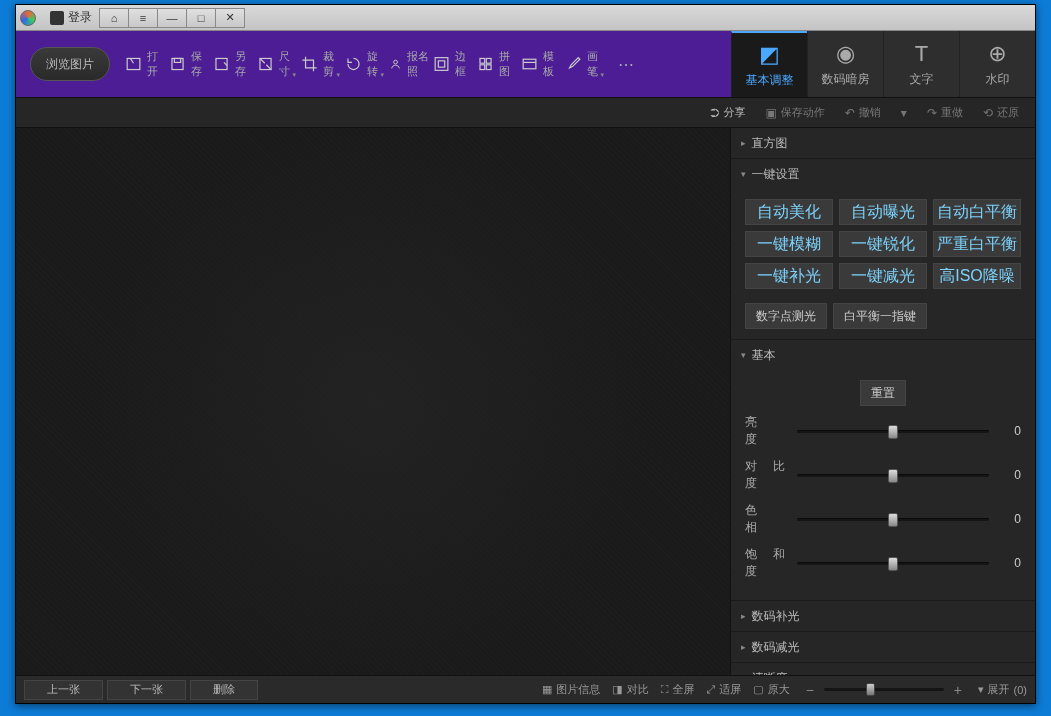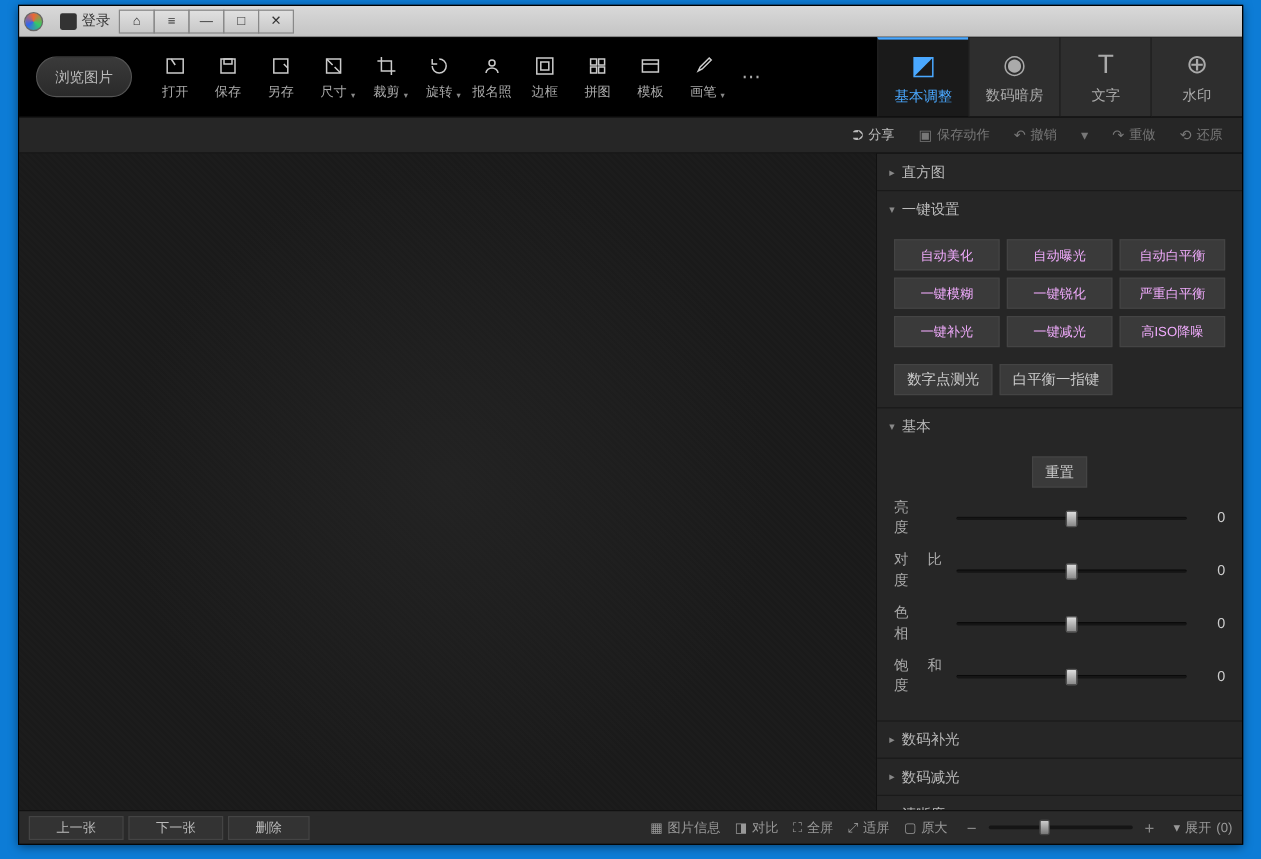--- a/index.html
+++ b/index.html
@@ -5,45 +5,45 @@
 * { margin: 0; padding: 0; box-sizing: border-box; font-family: "Microsoft YaHei", sans-serif; }
 body { background: #0d7cd6; width: 1051px; height: 716px; overflow: hidden; }
 .window { position: absolute; left: 15px; top: 4px; width: 1021px; height: 700px; background: #1a1a1a; border: 1px solid #000; box-shadow: 0 2px 8px rgba(0,0,0,0.5); }
 .titlebar { height: 26px; background: linear-gradient(#d9d9d9,#c4c4c4); display: flex; align-items: center; padding: 0 4px; border-bottom: 1px solid #888; }
 .titlebar .appicon { width: 16px; height: 16px; border-radius: 50%; background: conic-gradient(#e63,#3c6,#36e,#e63); margin-right: 6px; border: 1px solid #666; }
 .titlebar .title { font-size: 12px; color: #222; flex: 1; }
 .titlebar .ctrl { display: flex; gap: 0; }
 .titlebar .btn { width: 30px; height: 20px; background: linear-gradient(#e0e0e0,#c8c8c8); border: 1px solid #888; display: flex; align-items: center; justify-content: center; font-size: 11px; color: #333; cursor: pointer; margin-left: -1px; }
 .titlebar .login { display:flex; align-items:center; gap:4px; padding:0 8px; font-size:12px; color:#333; cursor:pointer; }
 .titlebar .login .face { width:14px; height:14px; background:#333; border-radius:2px; }
-.toolbar { height: 67px; background: #000000; display: flex; align-items: center; border-bottom: 1px solid #111; }
+.toolbar { height: 67px; background: #4c1d95; display: flex; align-items: center; border-bottom: 1px solid #111; }
 .browse-btn { margin: 0 14px; width: 80px; height: 34px; background: linear-gradient(#3a3a3a,#2a2a2a); border: 1px solid #555; border-radius: 17px; color: #bbb; font-size: 12px; display:flex; align-items:center; justify-content:center; cursor:pointer; }
 .tbitems { display:flex; height:100%; align-items:center; flex:1; }
-.tbitem { width:44px; display:flex; flex-direction:column; align-items:center; justify-content:center; color:#aaa; font-size:11px; cursor:pointer; padding:4px 0; gap:4px; position:relative; }
+.tbitem { width:44px; display:flex; flex-direction:row; align-items:center; justify-content:center; color:#aaa; font-size:11px; cursor:pointer; padding:4px 0; gap:4px; position:relative; }
 .tbitem .ic { width:20px; height:20px; display:flex; align-items:center; justify-content:center; color:#ccc; }
 .tbitem .dd { position:absolute; bottom:4px; right:4px; font-size:7px; color:#888; }
 .tbmore { color:#aaa; font-size:16px; padding:0 10px; cursor:pointer; }
 .righttabs { display:flex; height:100%; }
 .rtab { width:76px; display:flex; flex-direction:column; align-items:center; justify-content:center; color:#aaa; font-size:12px; cursor:pointer; gap:4px; background:#2e2e2e; border-left:1px solid #222; }
 .rtab.active { background:#1a1a1a; color:#4aa8ff; border-top:2px solid #4aa8ff; }
 .rtab .ic { font-size:22px; }
 .subbar { height:30px; background:#262626; display:flex; align-items:center; justify-content:flex-end; padding:0 8px; gap:4px; border-bottom:1px solid #111; }
 .subbar .sbtn { display:flex; align-items:center; gap:4px; color:#777; font-size:11px; padding:0 8px; cursor:pointer; }
 .subbar .sbtn.en { color:#bbb; }
 .subbar .sbtn .ic { font-size:12px; }
 .main { display:flex; height: calc(100% - 26px - 67px - 30px - 28px); }
 .canvas { flex:1; background: repeating-linear-gradient(45deg,#1c1c1c 0,#1c1c1c 2px,#1a1a1a 2px,#1a1a1a 4px); background-color:#1a1a1a; position:relative; }
 .canvas::after { content:''; position:absolute; inset:0; background: radial-gradient(circle at 50% 50%, rgba(40,40,40,0.6) 0%, transparent 60%); }
 .sidebar { width:305px; background:#262626; overflow-y:auto; border-left:1px solid #111; }
 .section { border-bottom:1px solid #1a1a1a; }
 .sec-head { height:30px; display:flex; align-items:center; padding:0 10px; color:#bbb; font-size:12px; cursor:pointer; }
 .sec-head .tri { font-size:9px; color:#888; margin-right:6px; }
 .sec-body { padding:10px 14px; }
 .btnrow { display:flex; gap:6px; margin-bottom:6px; }
-.pbtn { flex:1; height:26px; background:#3a3a3a; color:#f0abfc; font-size:11px; border:1px solid #444; display:flex; align-items:center; justify-content:center; cursor:pointer; }
+.pbtn { flex:1; height:26px; background:#3a3a3a; color:#7dd3fc; font-size:16px; border:1px solid #444; display:flex; align-items:center; justify-content:center; cursor:pointer; }
 .inline-btns { display:flex; gap:6px; margin-top:14px; }
 .pbtn2 { padding:0 10px; height:26px; background:#3a3a3a; color:#ccc; font-size:12px; border:1px solid #444; display:flex; align-items:center; justify-content:center; cursor:pointer; }
 .reset-row { display:flex; justify-content:center; margin-bottom:8px; }
 .slider-row { display:flex; align-items:center; gap:8px; margin-bottom:10px; }
 .slider-label { width:44px; color:#aaa; font-size:12px; letter-spacing:4px; text-align:justify; }
 .slider { flex:1; height:16px; position:relative; cursor:pointer; }
 .slider .track { position:absolute; top:7px; left:0; right:0; height:3px; background:#151515; border-radius:2px; border-top:1px solid #0a0a0a; }
 .slider .thumb { position:absolute; top:2px; left:50%; width:10px; height:14px; background:linear-gradient(#ddd,#888); border:1px solid #555; border-radius:2px; transform:translateX(-50%); }
 .slider-val { width:24px; color:#ccc; font-size:12px; text-align:right; }
 .statusbar { height:28px; background:#2a2a2a; display:flex; align-items:center; padding:0 8px; gap:4px; border-top:1px solid #111; }

